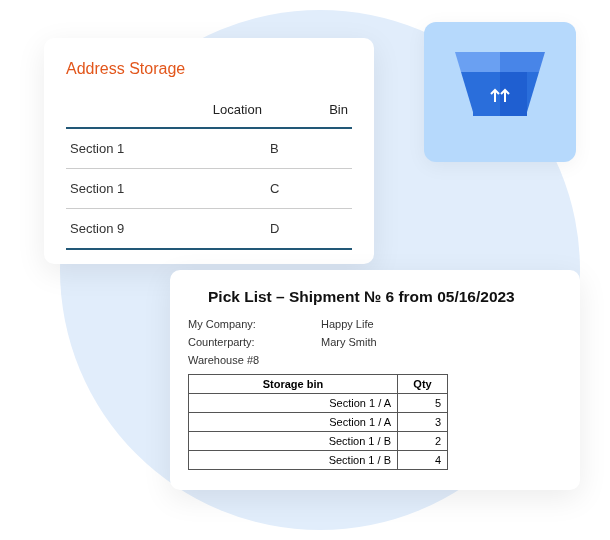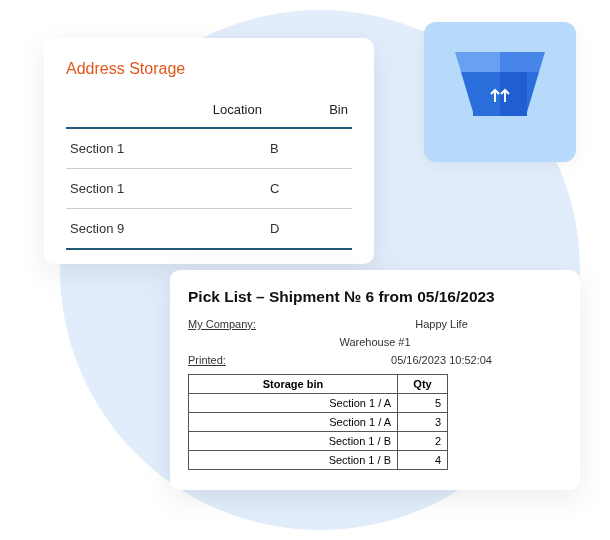--- a/index.html
+++ b/index.html
@@ -82,29 +82,30 @@
     top: 270px;
     left: 170px;
     width: 410px;
     padding: 18px 18px 20px 18px;
   }
   .picklist-title {
     font-weight: 700;
     font-size: 15.5px;
     color: #111;
     margin-bottom: 12px;
+    margin-left: 20px;
   }
   .meta-row {
     display: flex;
     font-size: 11px;
     color: #333;
     margin-bottom: 6px;
   }
-  .meta-label { width: 133px; text-decoration: underline; }
-  .meta-value { flex: 1; text-align: center; }
+  .meta-label { width: 133px; }
+  .meta-value { flex: 1; }
   .bin-table {
     margin-top: 8px;
     border-collapse: collapse;
     font-size: 11px;
     width: 260px;
   }
   .bin-table th, .bin-table td {
     border: 1px solid #555;
     padding: 3px 6px;
     text-align: right;
@@ -168,25 +169,25 @@
 </div>
 
 <div class="card picklist-card">
   <div class="picklist-title">Pick List – Shipment № 6 from 05/16/2023</div>
   <div id="meta-block">
       <div class="meta-row">
         <div class="meta-label">My Company:</div>
         <div class="meta-value">Happy Life</div>
       </div>
       <div class="meta-row">
-        <div class="meta-value">Warehouse #1</div>
+        <div class="meta-label">Counterparty:</div>
+        <div class="meta-value">Mary Smith</div>
       </div>
       <div class="meta-row">
-        <div class="meta-label">Printed:</div>
-        <div class="meta-value">05/16/2023 10:52:04</div>
+        <div class="meta-value">Warehouse #8</div>
       </div>
     </div>
   <table class="bin-table">
     <thead>
       <tr>
         <th>Storage bin</th>
         <th>Qty</th>
       </tr>
     </thead>
     <tbody id="bin-body">

